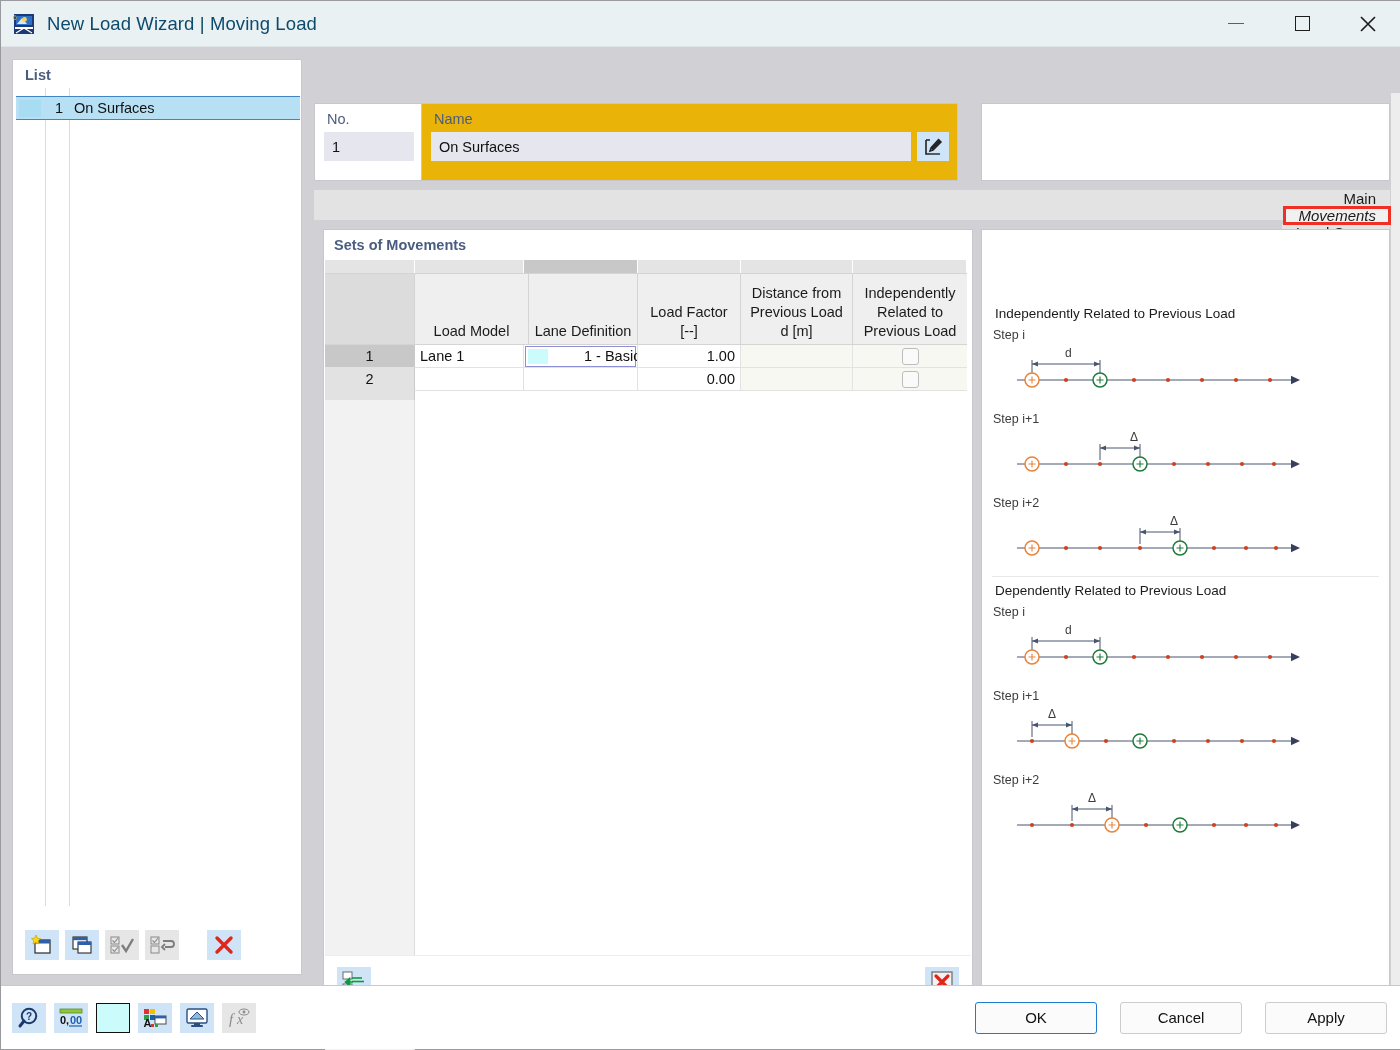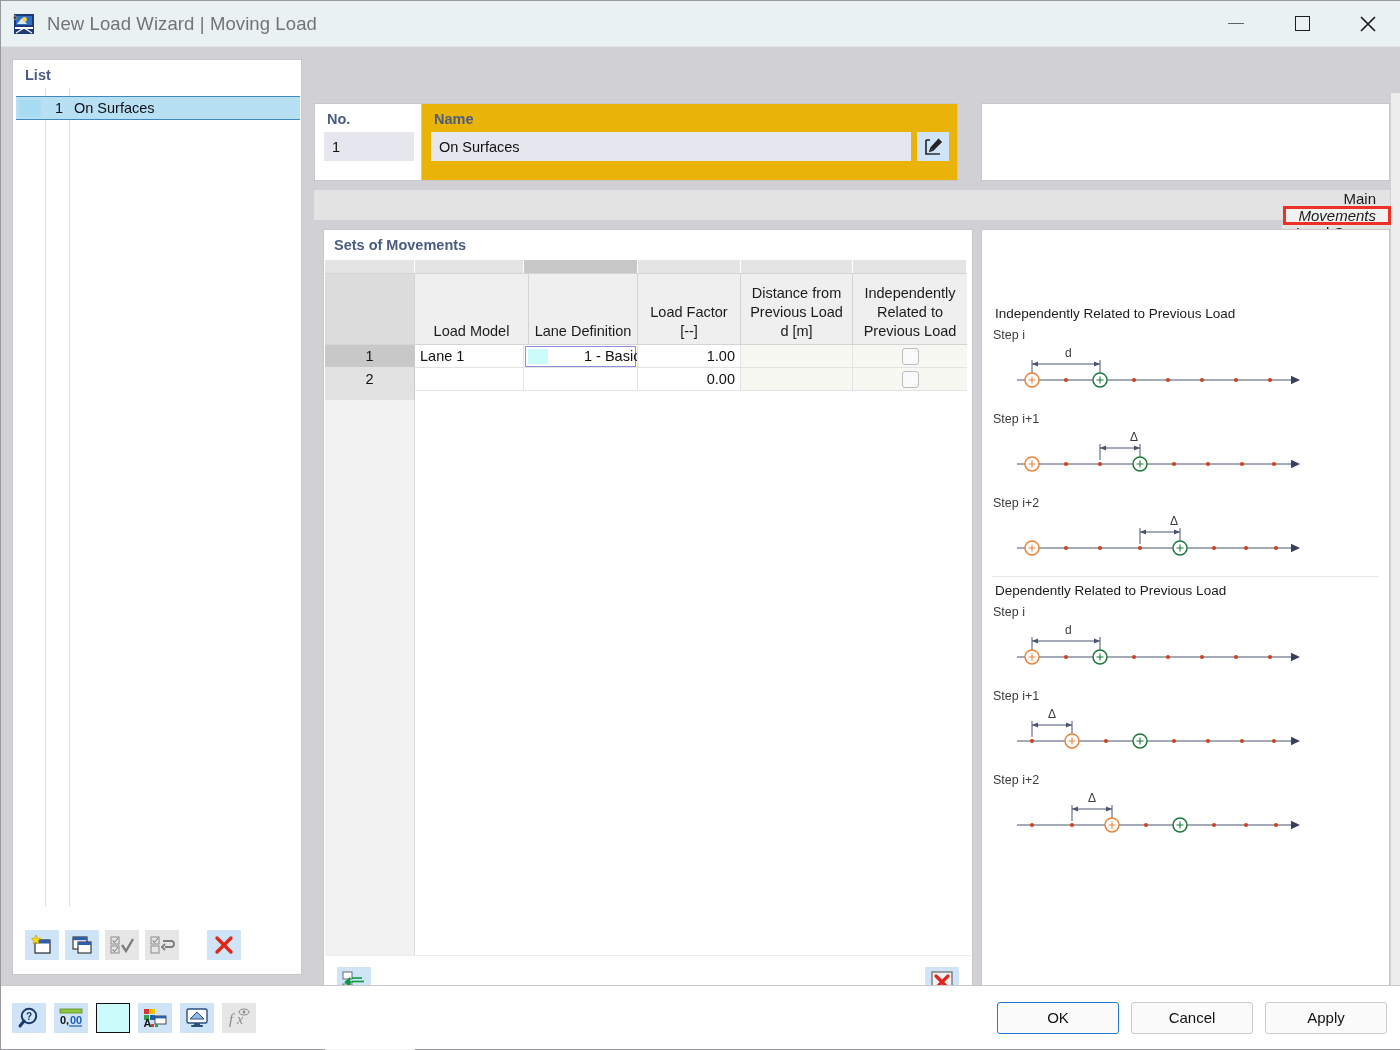--- a/index.html
+++ b/index.html
@@ -22,21 +22,21 @@
     position: absolute; left: 0; top: 0; width: 1400px; height: 46px;
     background: #eaf1f3;
     display: flex; align-items: center;
     border-bottom: 1px solid #dfe5e7;
   }
   .title-icon {
     width: 26px; height: 26px; margin-left: 10px; margin-right: 10px;
     position: relative; flex: none;
   }
   .title-text {
-    font-size: 18.5px; color: #737373; letter-spacing: .1px;
+    font-size: 18.5px; color: #0c4a6e; letter-spacing: .1px;
     white-space: nowrap;
   }
   .wincontrols { margin-left: auto; display: flex; height: 46px; }
   .wc {
     width: 66px; height: 46px; display: flex; align-items: center; justify-content: center;
     color: #1d1d1d;
   }
   .wc-min-line { width: 16px; height: 1.5px; background: #5c6063; }
   .wc-max-box { width: 15px; height: 15px; border: 1.6px solid #1d1d1d; }
 
@@ -91,21 +91,21 @@
   }
   .name-box {
     position: absolute; left: 420px; top: 56px; width: 537px; height: 78px;
     background: #eab308; border: 1px solid #c7c7cc;
   }
   .far-box {
     position: absolute; left: 980px; top: 56px; width: 409px; height: 78px;
     background: #ffffff; border: 1px solid #c7c7cc;
   }
   .fld-label {
-    font-size: 14.5px; font-weight: bold; color: #4a5c80; padding: 7px 0 0 12px;
+    font-size: 14.5px; font-weight: normal; color: #4a5c80; padding: 7px 0 0 12px;
   }
   .fld-input {
     margin: 5px 9px 0 9px; height: 29px; background: #e6e6ef;
     display: flex; align-items: center; padding-left: 8px;
     font-size: 14.5px; color: #111;
   }
   .name-row { display: flex; align-items: center; padding: 5px 8px 0 9px; }
   .name-row .fld-input { flex: 1; margin: 0; }
   .name-edit-btn {
     width: 32px; height: 29px; margin-left: 6px; background: #cfe4f7;
@@ -205,21 +205,21 @@
     background: #ffffff; border-top: 1px solid #c9c9cd;
     display: flex; align-items: center;
   }
   .footer-tools { display: flex; align-items: center; gap: 8px; padding-left: 11px; }
   .ftool {
     width: 34px; height: 30px; background: #cfe4f7; display: flex;
     align-items: center; justify-content: center; position: relative;
   }
   .ftool.disabled { background: #e6e6e6; }
   .ftool.swatch { background: #ccfbfb; border: 1.5px solid #111; }
-  .footer-btns { margin-left: auto; display: flex; gap: 12px; padding-right: 14px; }
+  .footer-btns { margin-left: auto; display: flex; gap: 23px; padding-right: 14px; }
   .btn {
     width: 122px; height: 32px; font-size: 15px; color: #111;
     background: #fbfbfb; border: 1px solid #ccc; border-radius: 3px;
     display: flex; align-items: center; justify-content: center;
   }
   .btn.primary { border: 1.6px solid #1f7bcf; }
 
   .vscroll-track {
     position: absolute; right: 1px; top: 46px; width: 9px; height: 938px;
     background: #ededed;

